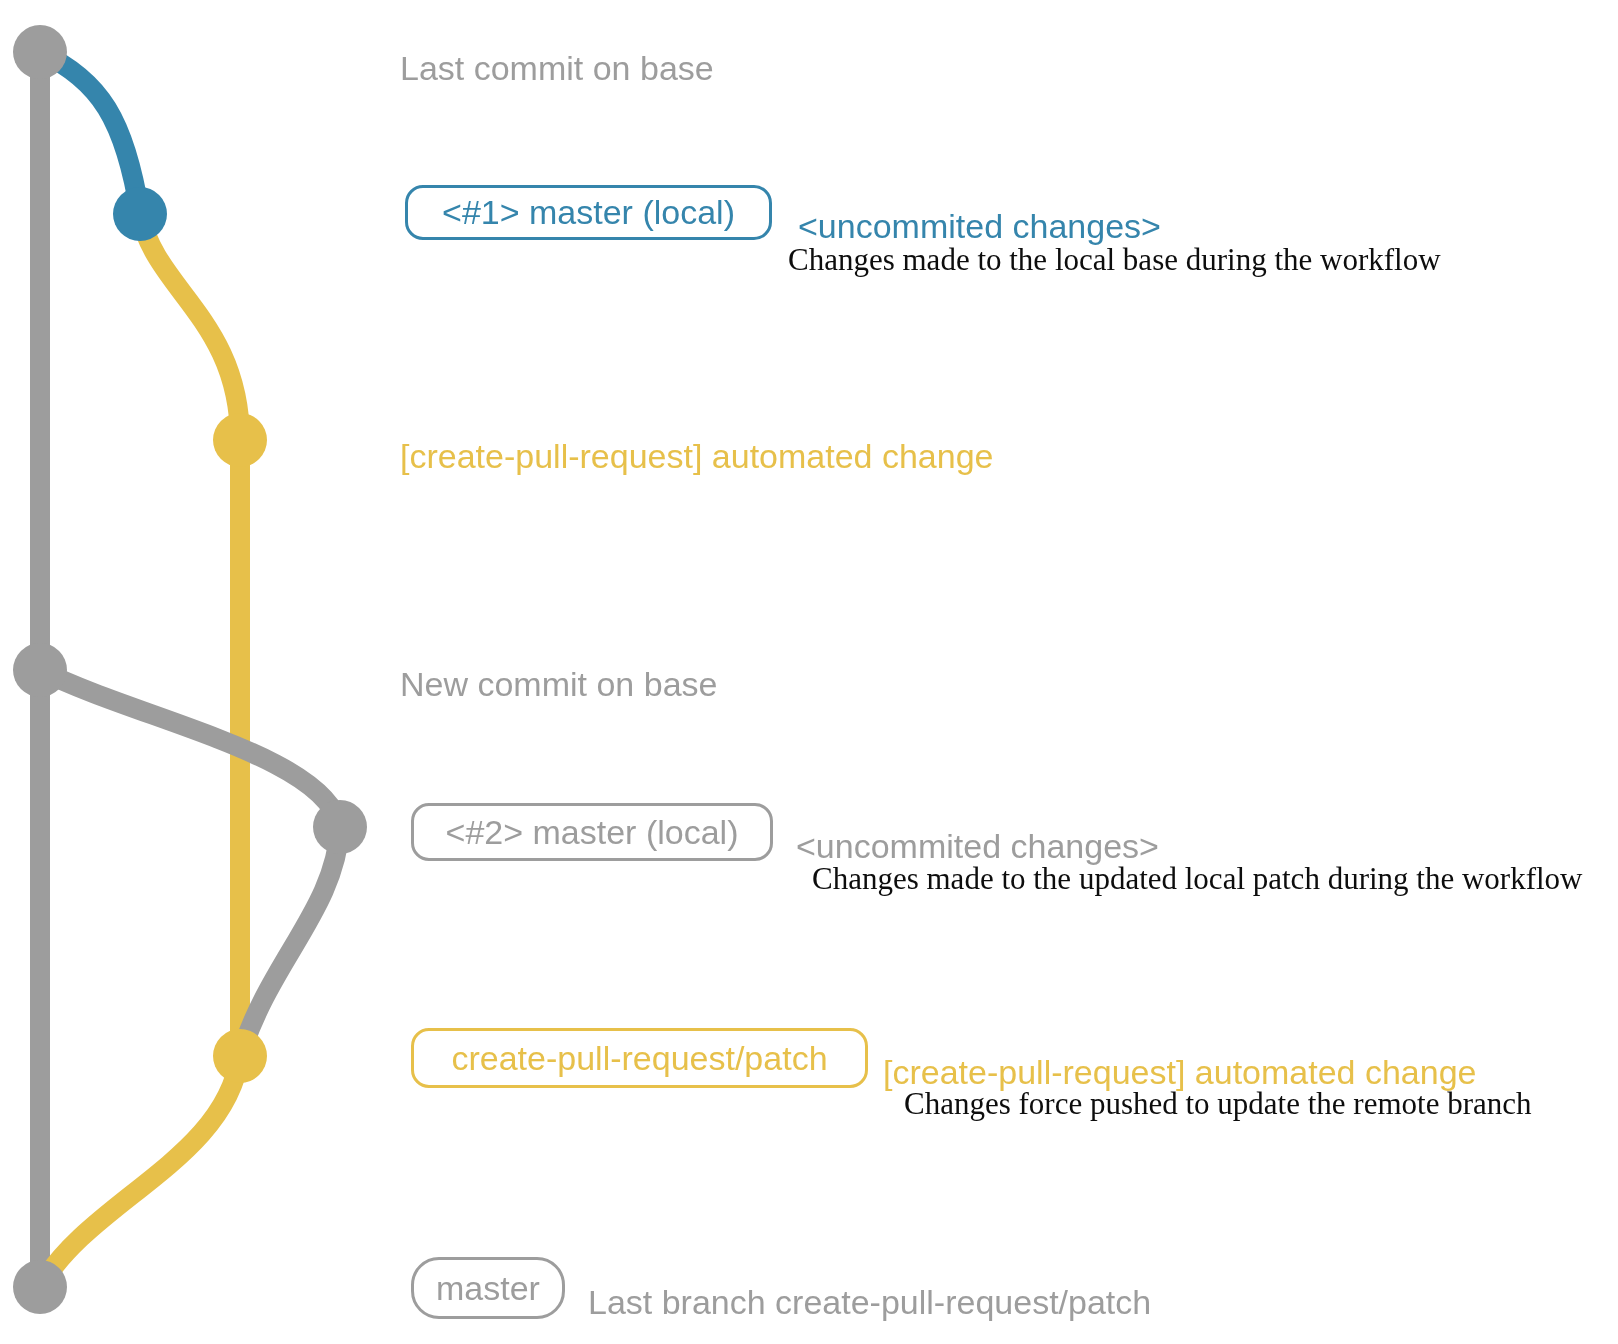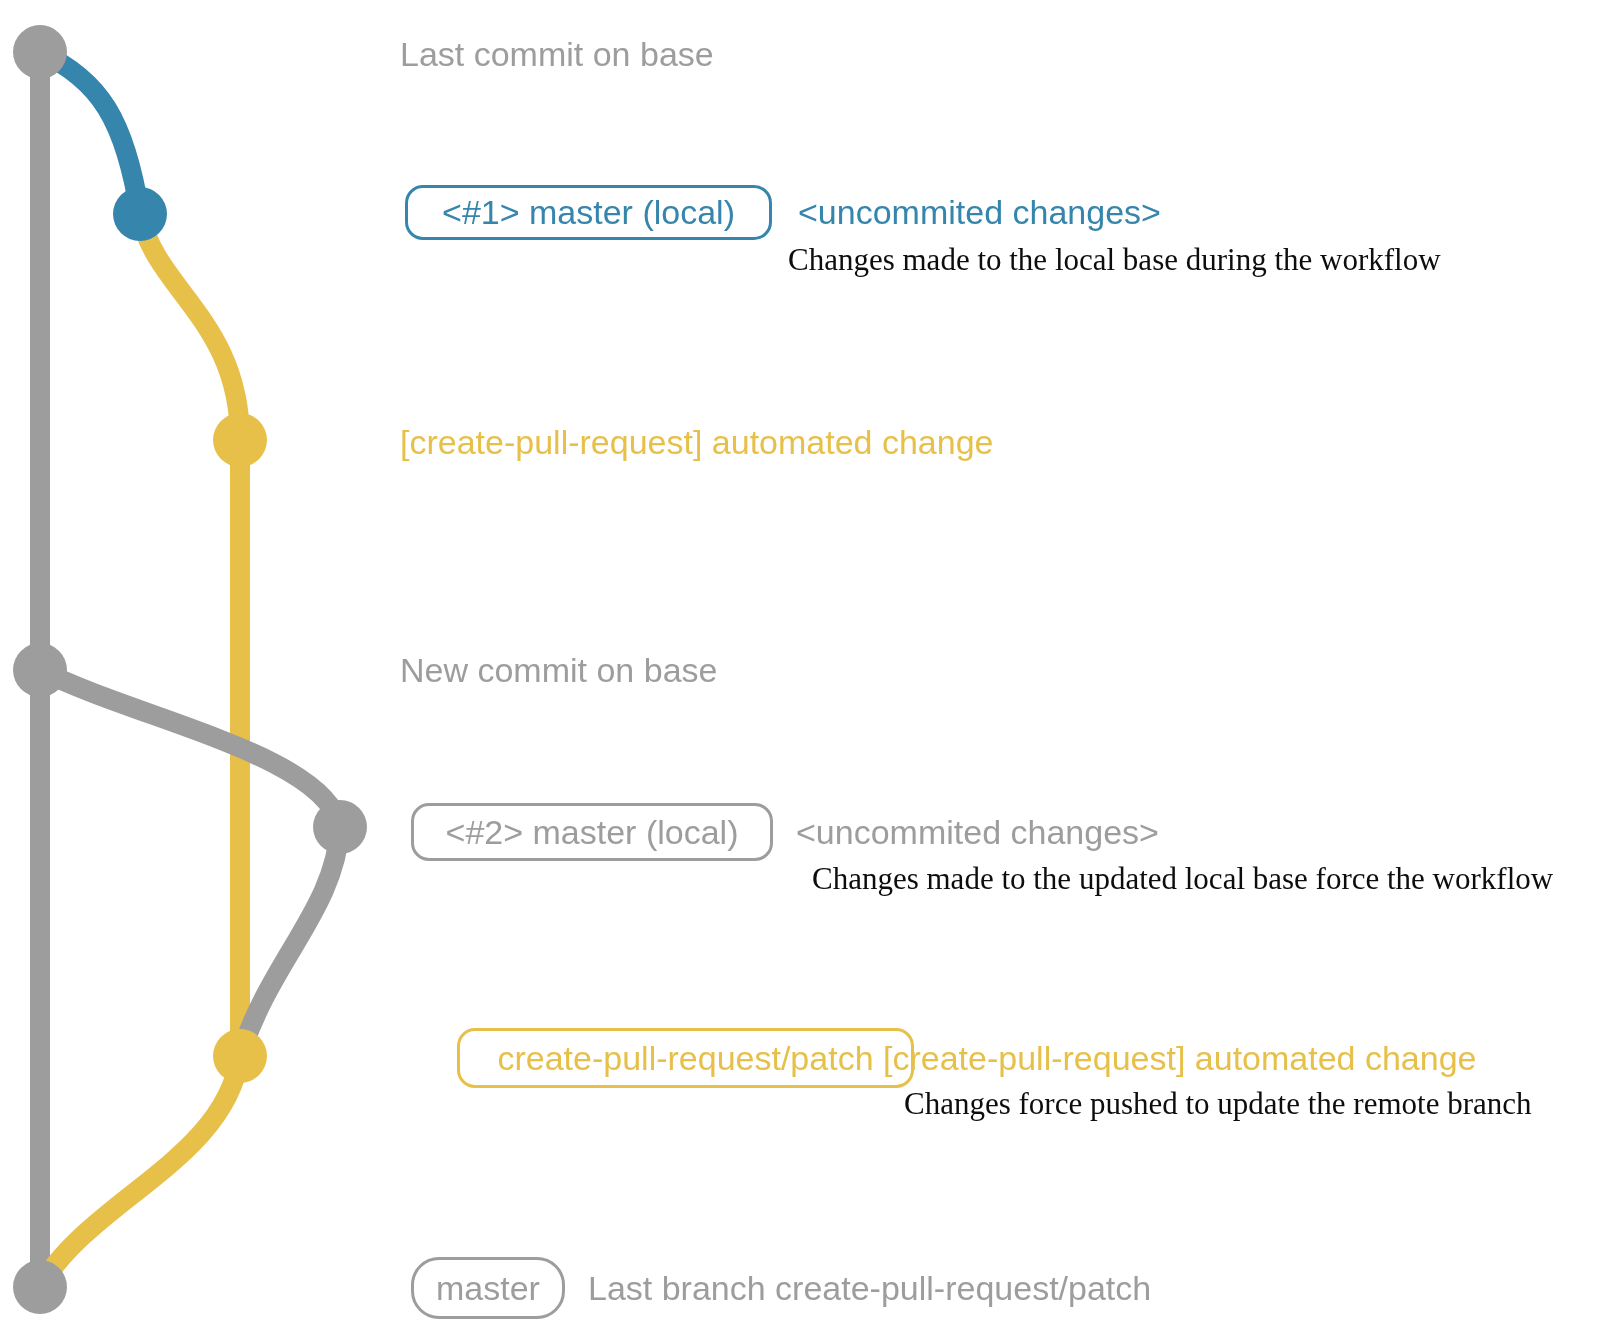--- a/index.html
+++ b/index.html
@@ -10,34 +10,34 @@
     --bg:#ffffff;
   }
   *{margin:0;padding:0;box-sizing:border-box;}
   html,body{width:1618px;height:1344px;background:var(--bg);overflow:hidden;}
   body{font-family:"Liberation Sans",sans-serif;position:relative;}
   #stage{position:relative;width:1618px;height:1344px;background:var(--bg);}
   #graph-svg{position:absolute;left:0;top:0;}
 
   .label{position:absolute;white-space:nowrap;}
 
-  .heading{font-size:34px;line-height:42px;letter-spacing:0;}
+  .heading{font-size:34px;line-height:42px;letter-spacing:0;margin-top:14px;}
   .heading.gray{color:var(--gray);}
   .heading.blue{color:var(--blue);}
   .heading.yellow{color:var(--yellow);}
 
   .desc{font-family:"Liberation Serif",serif;font-size:31px;line-height:38px;color:var(--ink);text-align:center;}
 
   .badge{
     position:absolute;display:flex;align-items:center;justify-content:center;
     border:3px solid;border-radius:18px;font-size:34px;background:var(--bg);
   }
   .badge.blue{border-color:var(--blue);color:var(--blue);}
   .badge.gray{border-color:var(--gray);color:var(--gray);}
-  .badge.yellow{border-color:var(--yellow);color:var(--yellow);margin-left:46px;}
+  .badge.yellow{border-color:var(--yellow);color:var(--yellow);}
 </style>
 </head>
 <body>
 
 <div id="stage">
 
   <svg id="graph-svg" width="1618" height="1344" viewBox="0 0 1618 1344">
       <path d="M 40 52 L 40 1287" fill="none" stroke="#9d9d9d" stroke-width="20" stroke-linecap="butt"></path>
       <path d="M 40 52 C 100 80 125 120 140 214" fill="none" stroke="#3585ac" stroke-width="20" stroke-linecap="butt"></path>
       <path d="M 140 214 C 155 290 240 320 240 440" fill="none" stroke="#e7c04a" stroke-width="20" stroke-linecap="butt"></path>
@@ -63,21 +63,21 @@
   <div class="label desc" style="left:788px;top:241px;">Changes made to the local base during the workflow</div>
 
   <div class="label heading yellow" style="left:400px;top:421px;">[create-pull-request] automated change</div>
 
   <div class="label heading gray" style="left:400px;top:649px;">New commit on base</div>
 
   <div class="badge gray" style="left:411px;top:803px;width:362px;height:58px;">
     <span>&lt;#2&gt; master (local)</span>
   </div>
   <div class="label heading gray" style="left:796px;top:811px;">&lt;uncommited changes&gt;</div>
-  <div class="label desc" style="left:812px;top:860px;">Changes made to the updated local base force the workflow</div>
+  <div class="label desc" style="left:812px;top:860px;">Changes made to the updated local patch during the workflow</div>
 
   <div class="badge yellow" style="left:411px;top:1028px;width:457px;height:60px;">
     <span>create-pull-request/patch</span>
   </div>
   <div class="label heading yellow" style="left:883px;top:1037px;">[create-pull-request] automated change</div>
   <div class="label desc" style="left:904px;top:1085px;">Changes force pushed to update the remote branch</div>
 
   <div class="badge gray" style="left:411px;top:1257px;width:154px;height:62px;border-radius:28px;">
     <span>master</span>
   </div>

